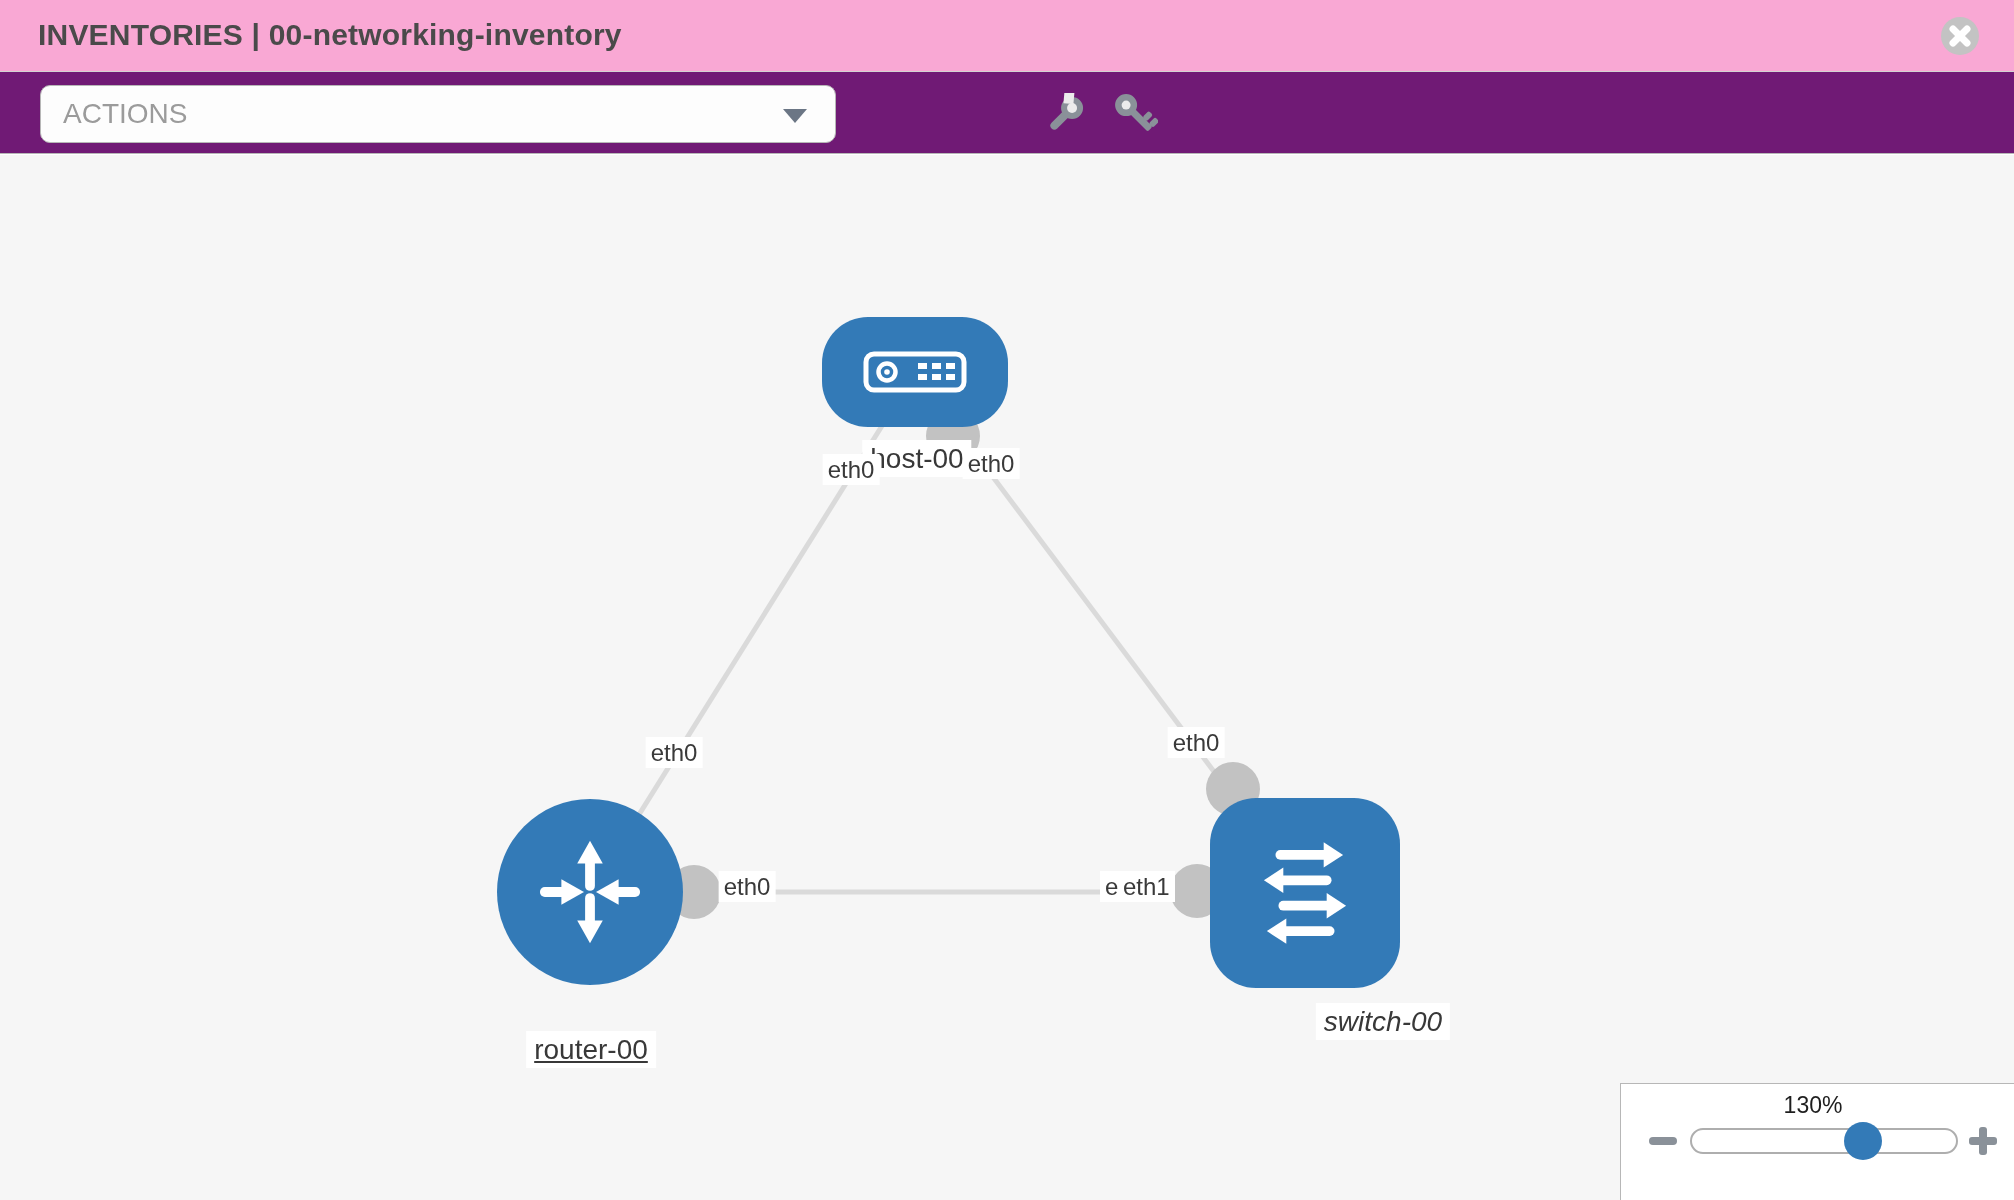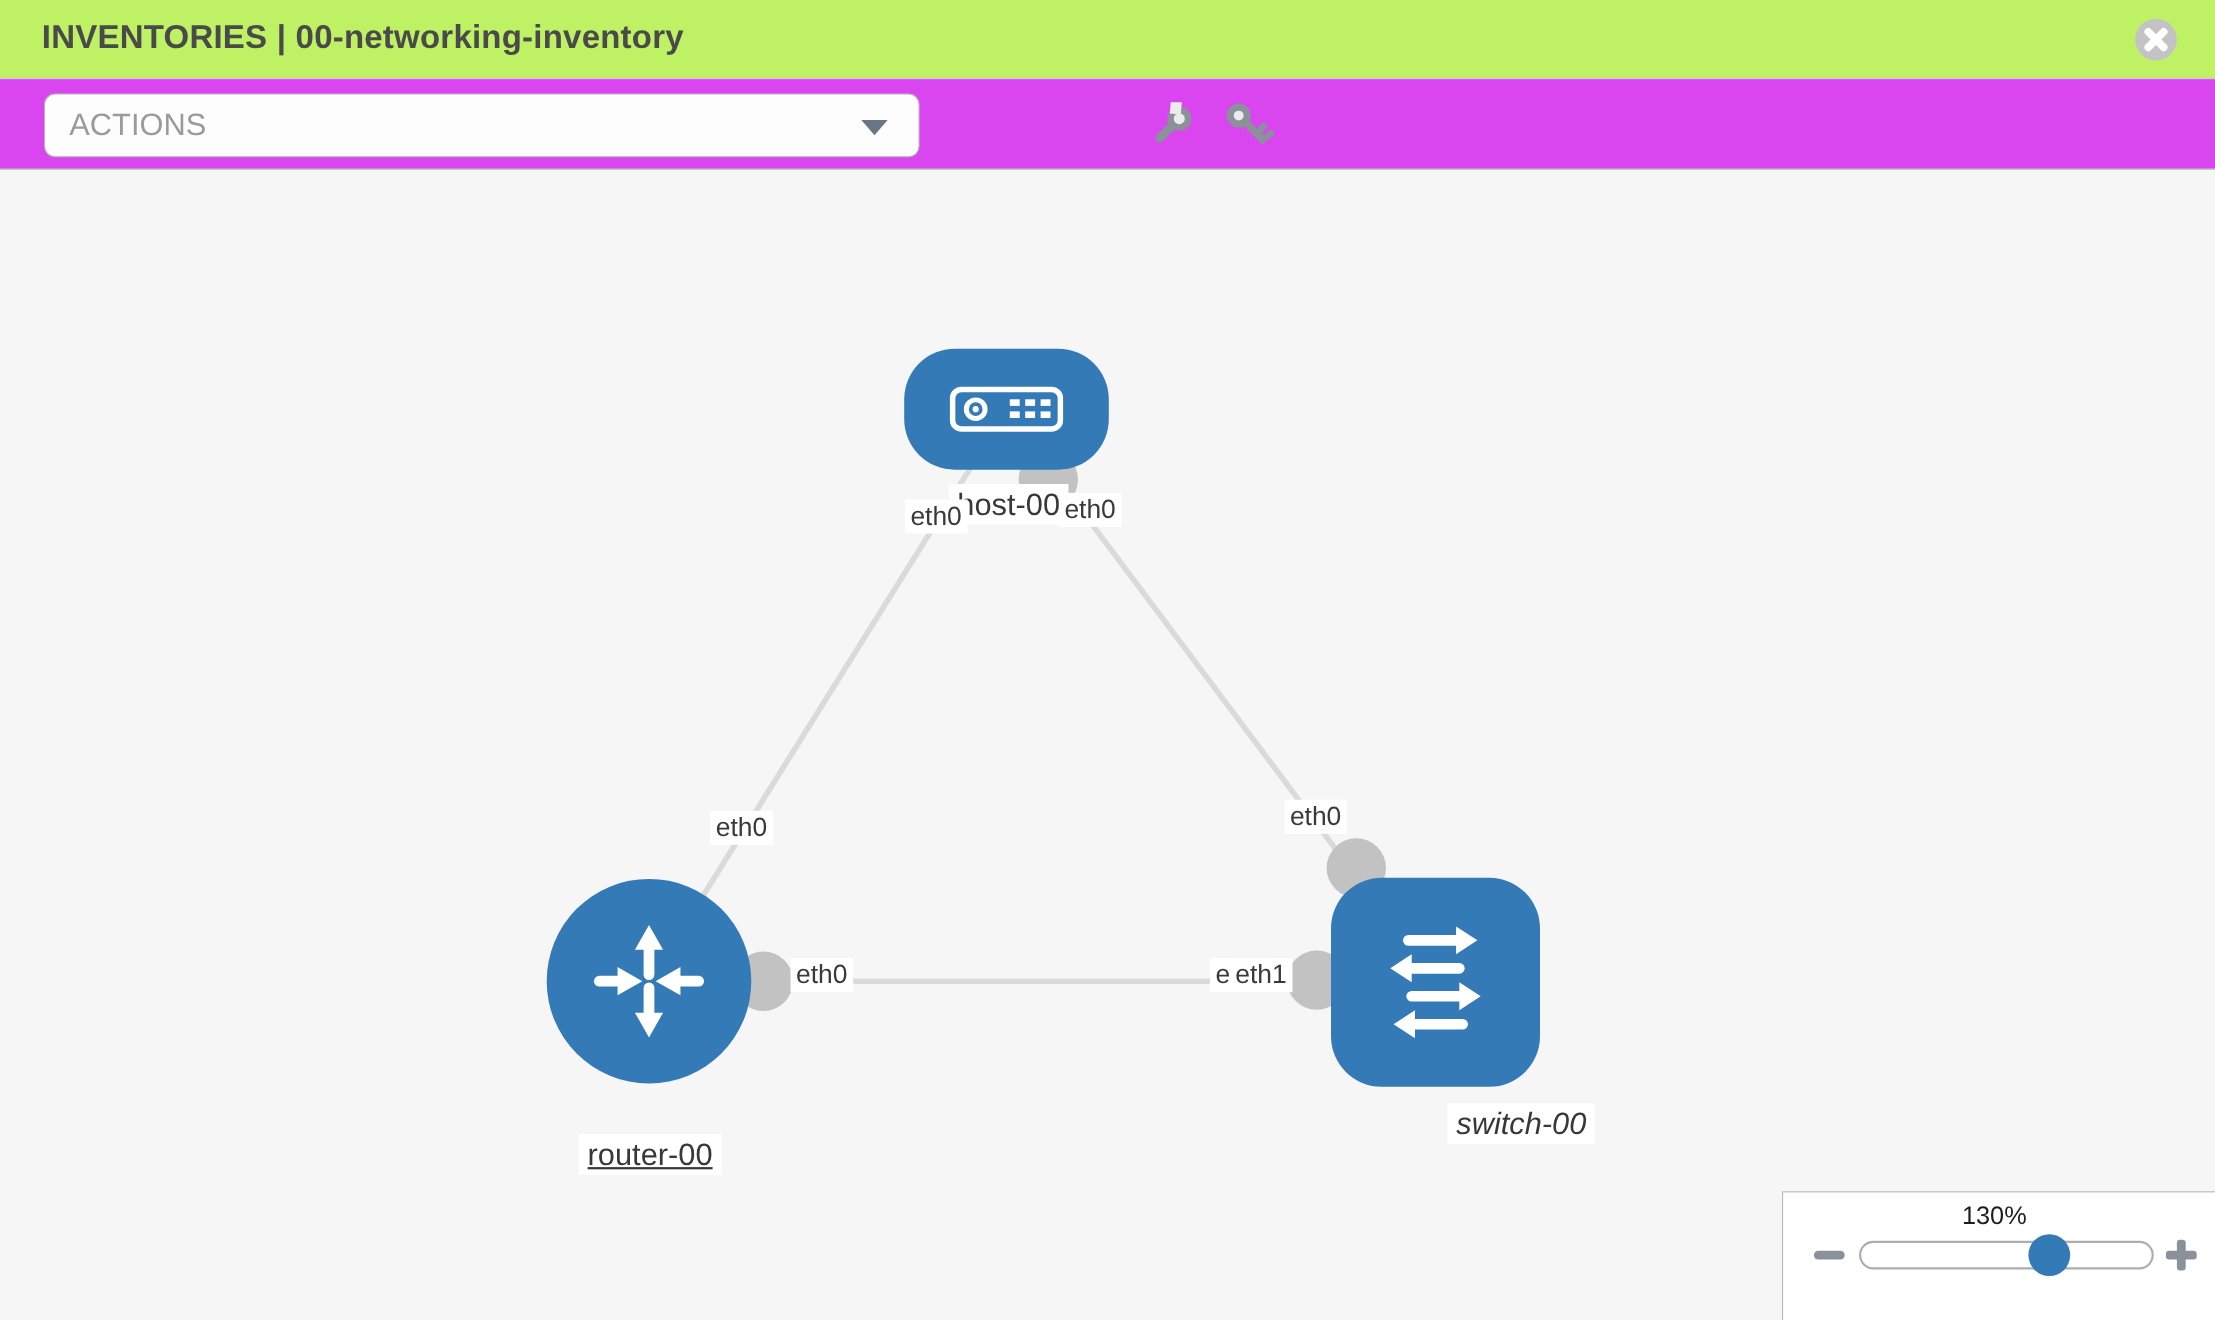--- a/index.html
+++ b/index.html
@@ -1,26 +1,26 @@
 <!DOCTYPE html>
 <html><head>
 <meta charset="utf-8">
 <style>
   * { margin:0; padding:0; box-sizing:border-box; }
   html,body { width:2014px; height:1200px; overflow:hidden;
               font-family:"Liberation Sans","DejaVu Sans",sans-serif; background:#fff; }
 
   
-  .header { position:absolute; left:0; top:0; width:2014px; height:71px; background:#bef264;text-decoration:underline; }
+  .header { position:absolute; left:0; top:0; width:2014px; height:71px; background:#f9a8d4;text-decoration:underline; }
   .page-title { position:absolute; left:38px; top:18px; font-size:30px; font-weight:bold; color:#4a4a4a; letter-spacing:.2px; }
   .close-btn { position:absolute; left:1941px; top:17px; width:38px; height:38px; cursor:pointer; }
 
   
   .toolbar { position:absolute; left:0; top:71px; width:2014px; height:83px;
-             background:#d946ef; border-top:1px solid #d2d2d2; border-bottom:1px solid #b7b7b7; }
+             background:#701a75; border-top:1px solid #d2d2d2; border-bottom:1px solid #b7b7b7; }
   .select { position:absolute; top:13px; height:58px; background:#fdfdfd;
             border:1px solid #b7b7b7; border-radius:10px; cursor:pointer; }
   .select .sel-label { position:absolute; left:22px; top:50%; transform:translateY(-50%);
             font-size:28px; color:#9b9b9b; }
   .caret { position:absolute; right:28px; top:50%; margin-top:-5px; width:0; height:0;
            border-left:12px solid transparent; border-right:12px solid transparent;
            border-top:14px solid #6b7685; }
   .select-actions { left:40px;  width:796px; }
   .select-search  { left:1183px; width:794px; }
   .tool-icon { position:absolute; top:21px; width:44px; height:44px; cursor:pointer; }

